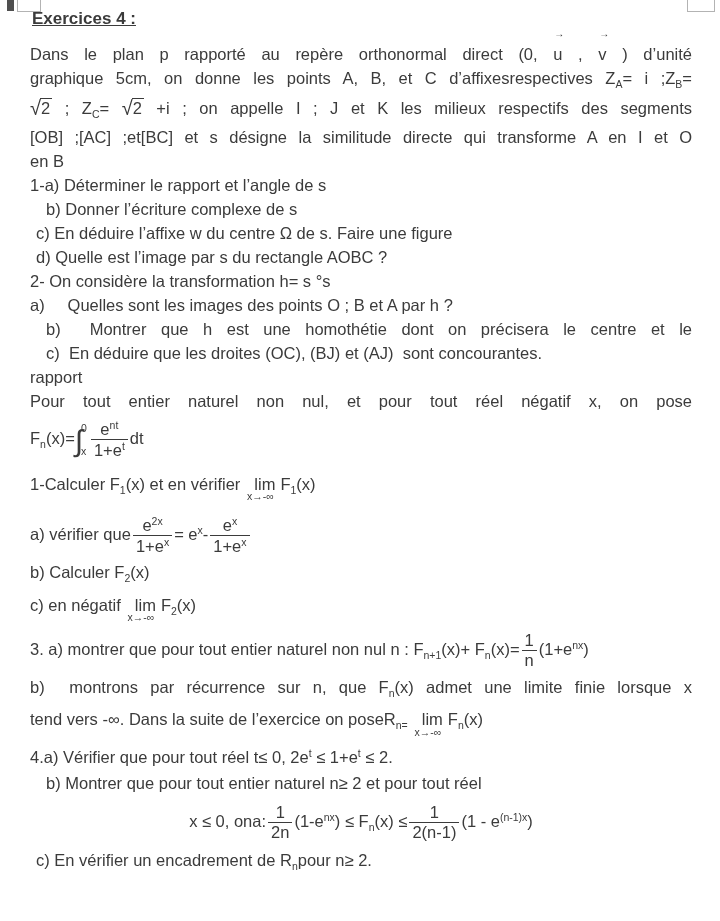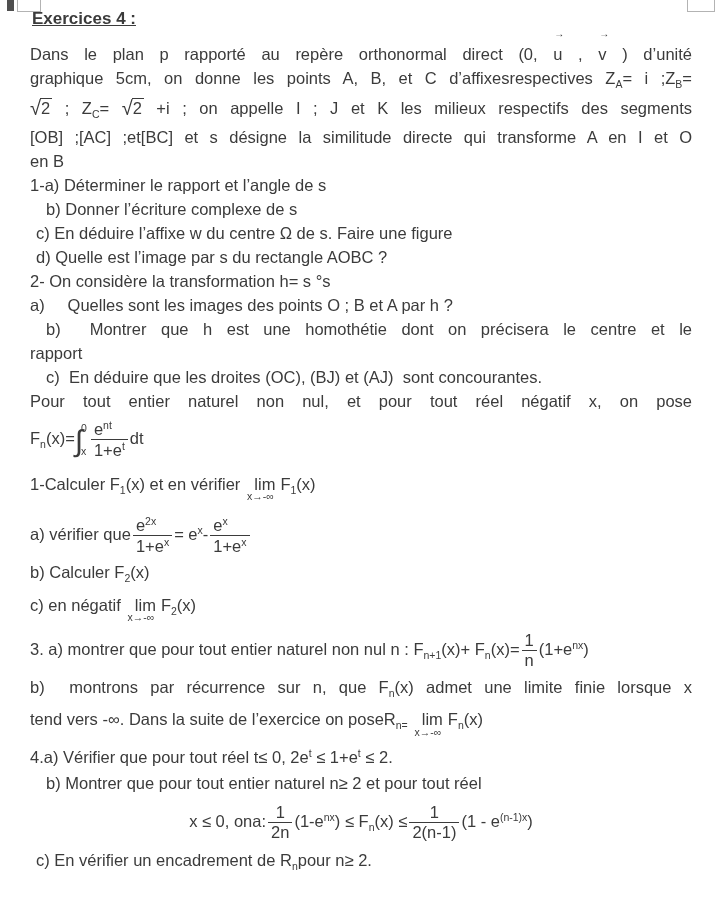--- a/index.html
+++ b/index.html
@@ -42,21 +42,21 @@
   .sp { font-size: 10.5px; vertical-align: 6px; }
 
   .vec { position: relative; display: inline-block; }
   .vec .arr { position: absolute; left: 1px; top: -13px; font-size: 10px; line-height: 1; }
 
   .sqrt { white-space: nowrap; }
   .sqrt .rad { font-size: 20px; vertical-align: -1px; margin-right: -1px; }
   .sqrt .sqa { border-top: 1.8px solid currentColor; padding: 0 2px 0 1px; }
 
   .frac {
-    display: inline-block; vertical-align: middle; 
+    display: inline-block; vertical-align: middle; text-align: center;
     line-height: 1.15; margin: 0 2px;
   }
   .frac .num, .frac .den { display: block; padding: 0 3px; }
   .frac .den { border-top: 1.8px solid currentColor; }
 
   .lim { display: inline-block; position: relative; line-height: 1; margin: 0 5px; padding-left: 9px; }
   .lim .ls {
     position: absolute; top: calc(100% - 1px); left: 50%; transform: translateX(-50%);
     font-size: 10.5px; white-space: nowrap;
   }
@@ -89,22 +89,22 @@
 
   <div class="line"><span>en B</span></div>
 
   <div class="line"><span>1-a) Déterminer le rapport et l’angle de s</span></div>
   <div class="line ind16"><span>b) Donner l’écriture complexe de s</span></div>
   <div class="line ind6"><span>c) En déduire l’affixe w du centre Ω de s. Faire une figure</span></div>
   <div class="line ind6"><span>d) Quelle est l’image par s du rectangle AOBC ?</span></div>
   <div class="line"><span>2- On considère la transformation h= s °s</span></div>
   <div class="line"><span>a)&nbsp;&nbsp;&nbsp;&nbsp;&nbsp;Quelles sont les images des points O ; B et A par h ?</span></div>
   <div class="line jf ind16"><span>b)&nbsp; Montrer que h est une homothétie dont on précisera le centre et le</span></div>
+  <div class="line ind16"><span>c)&nbsp; En déduire que les droites (OC), (BJ) et (AJ)&nbsp; sont concourantes.</span></div>
   <div class="line"><span>rapport</span></div>
-  <div class="line ind16"><span>c)&nbsp; En déduire que les droites (OC), (BJ) et (AJ)&nbsp; sont concourantes.</span></div>
 
 
   <div class="line jf"><span>Pour tout entier naturel non nul, et pour tout réel négatif x, on pose</span></div>
 
   <div class="line lh50"><span>F</span><span class="sb">n</span><span>(x)=</span><span class="ig">∫</span><span class="ib">
         <span>0</span>
         <span>x</span>
       </span><span class="frac"><span class="num"><span>e</span><span class="sp">nt</span></span><span class="den"><span>1+e</span><span class="sp">t</span></span></span><span>dt</span></div>
 
   <div class="line lh30"><span>1-Calculer F</span><span class="sb">1</span><span>(x) et en vérifier</span><span class="lim"><span>lim</span><span class="ls">x→-∞</span></span><span>F</span><span class="sb">1</span><span>(x)</span></div>

